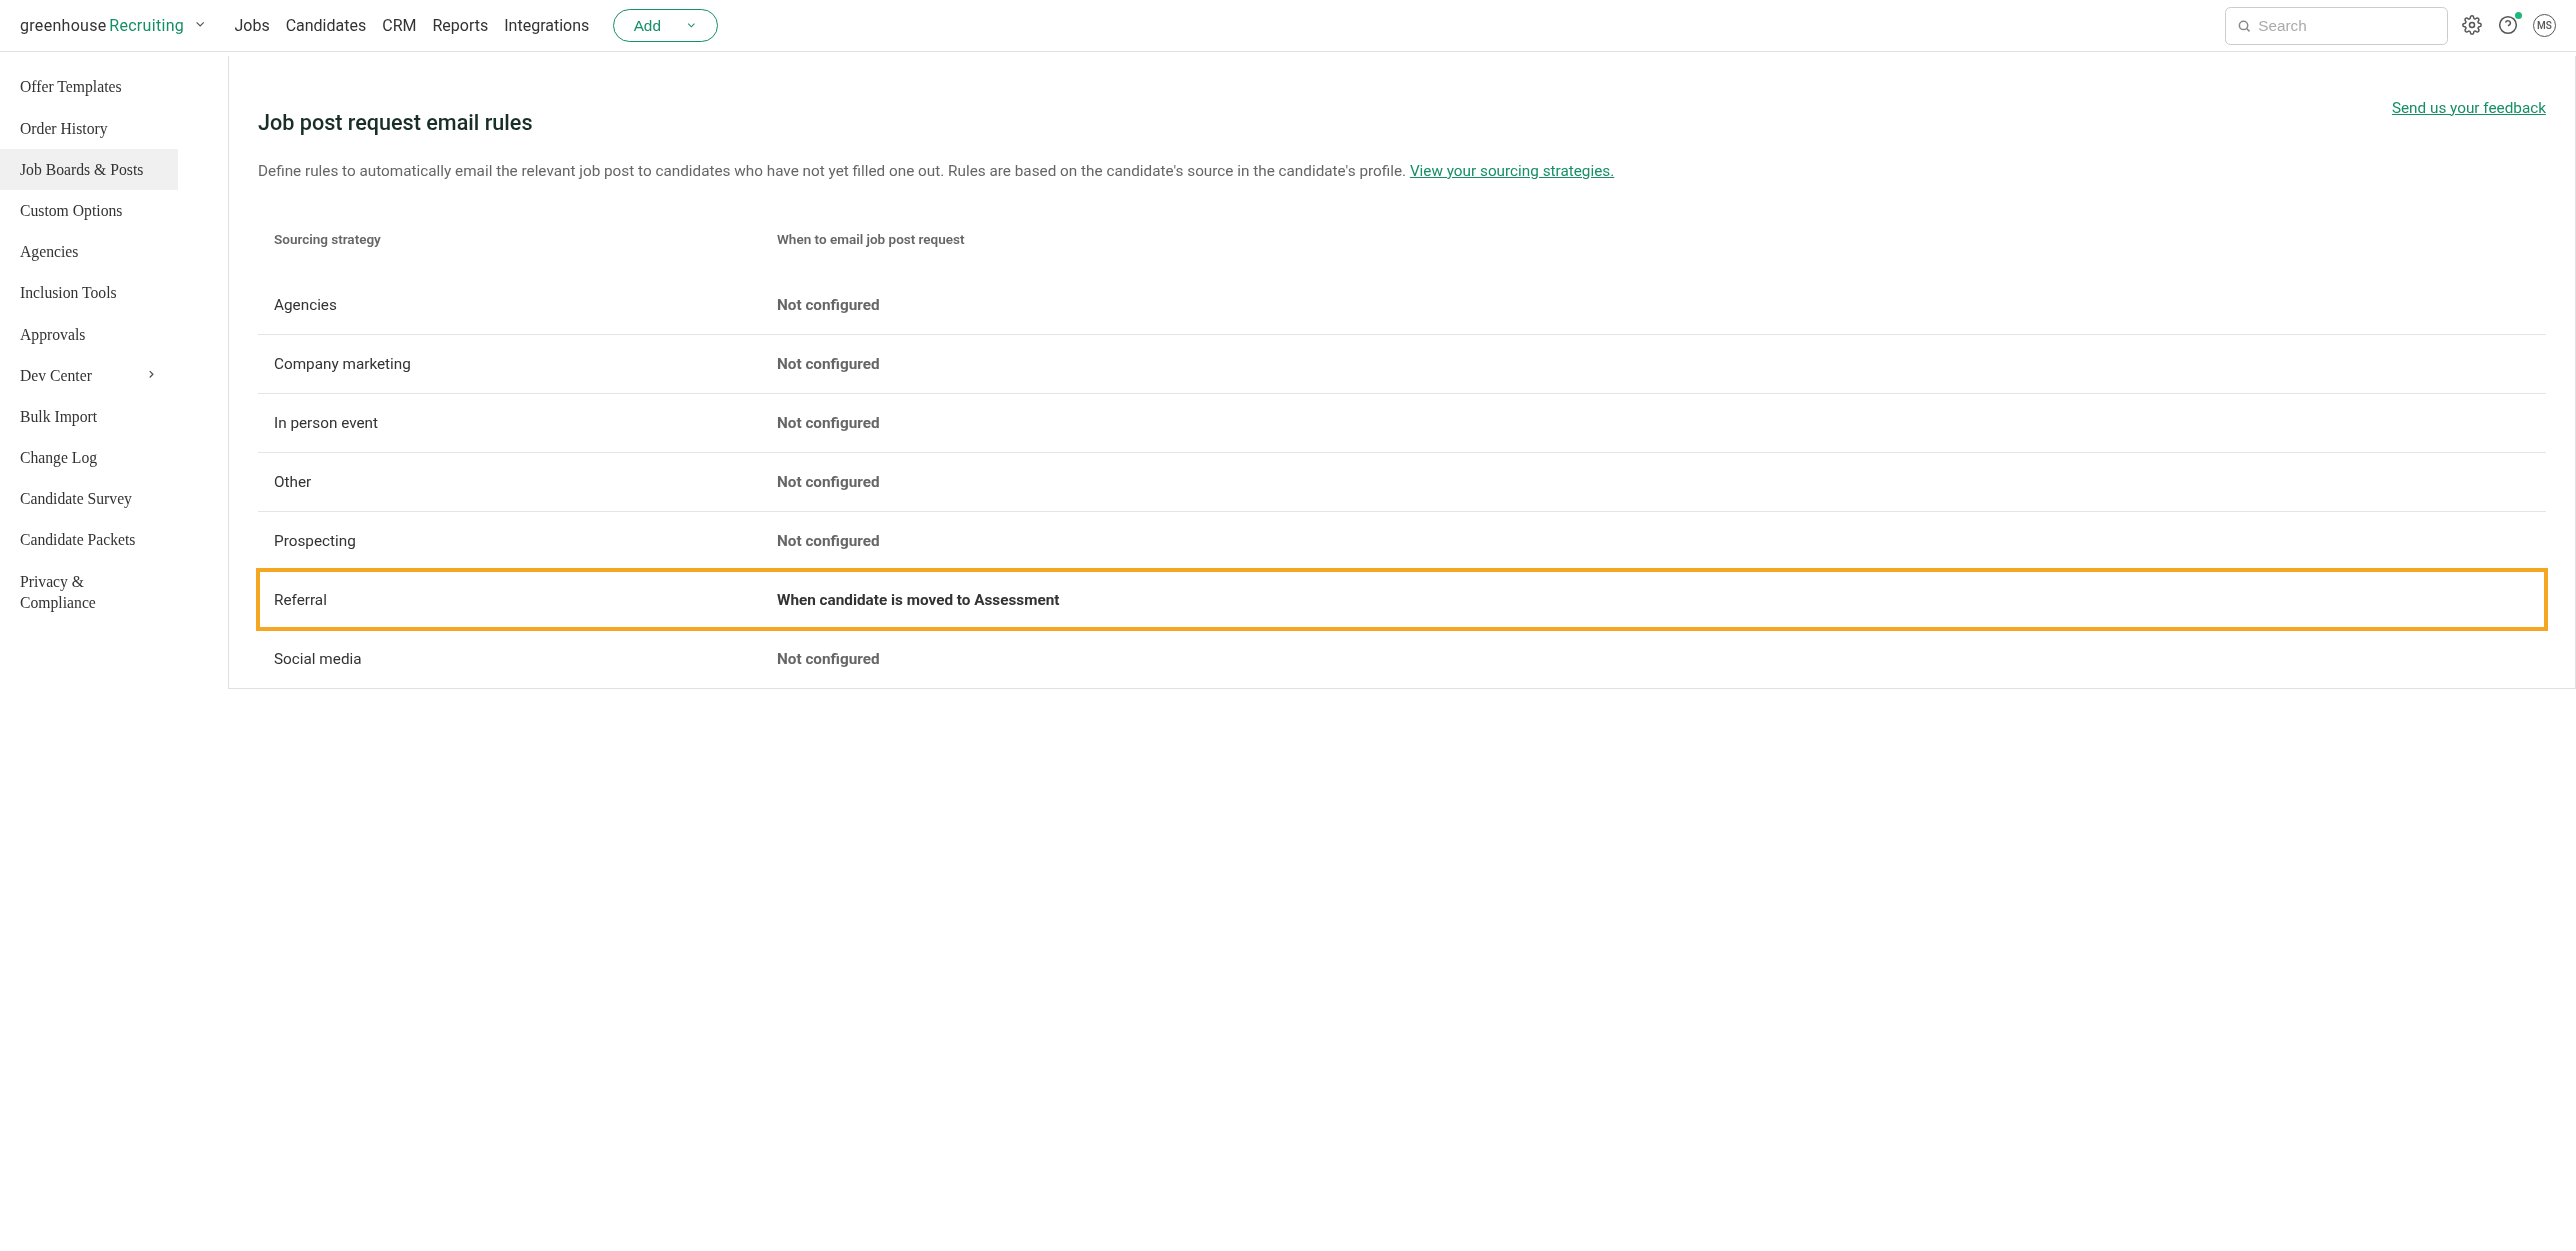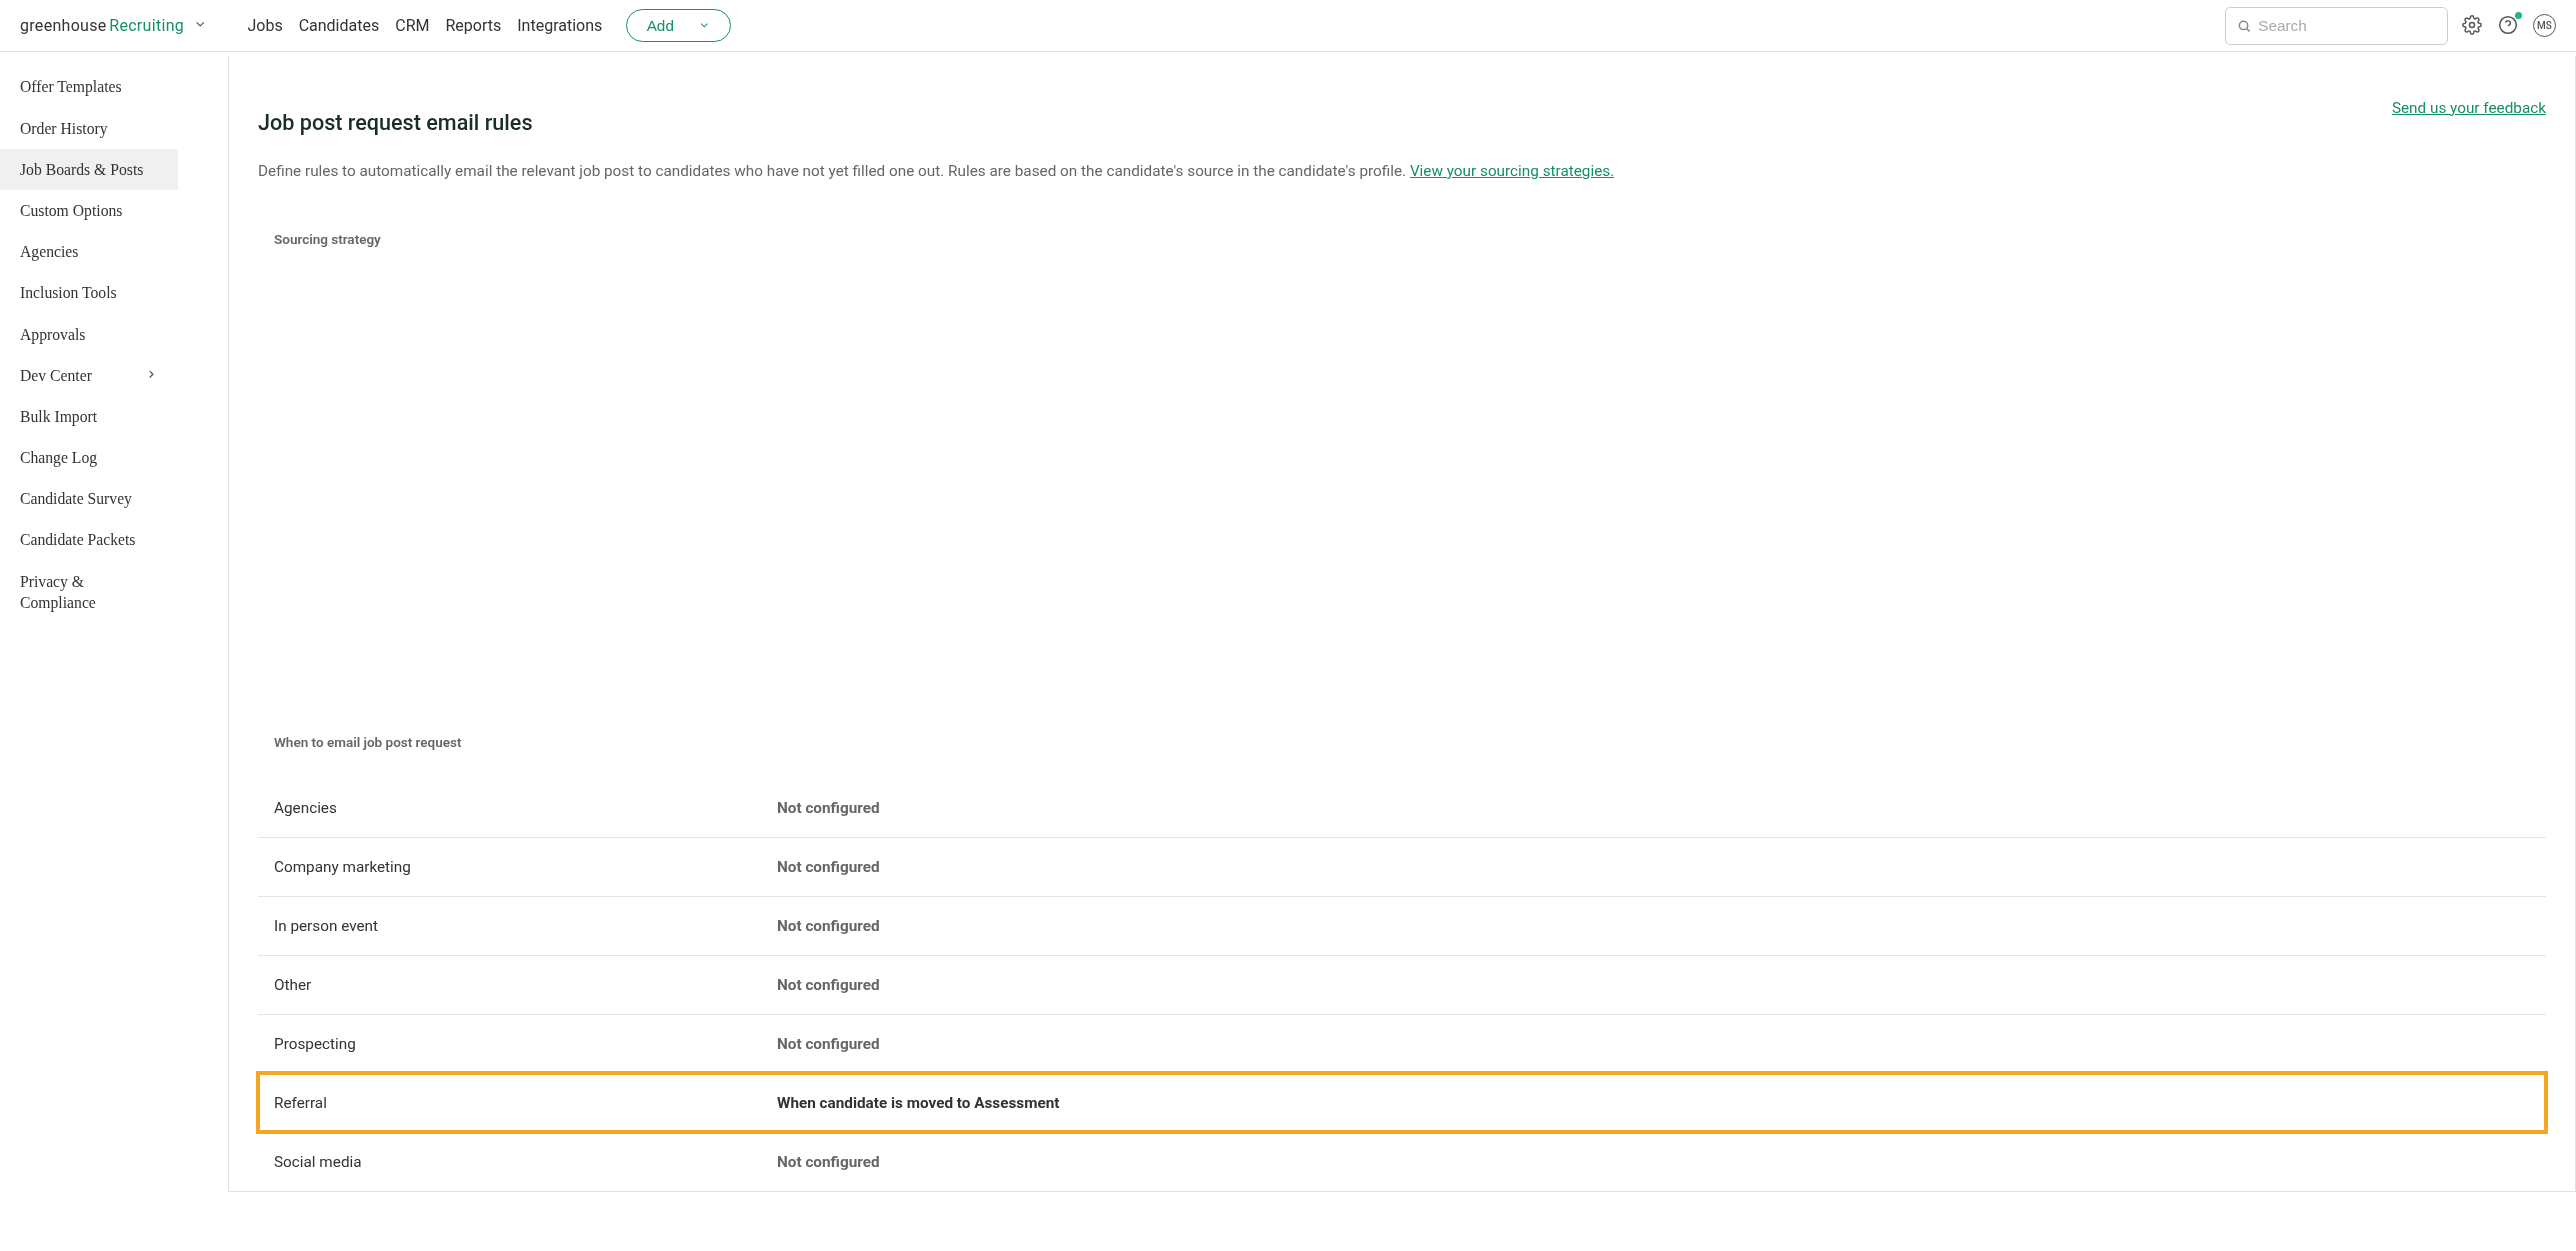--- a/index.html
+++ b/index.html
@@ -36,21 +36,21 @@
       margin-left: 2.7px;
       letter-spacing: 0.3px;
     }
     .logo-chevron {
       margin-left: 9px;
       color: #555;
     }
     .nav {
       display: flex;
       gap: 16px;
-      margin-left: 24px;
+      margin-left: 11px;
     }
     .nav-item {
       font-size: 16px;
       color: #333;
       cursor: pointer;
     }
     .add-button {
       margin-left: 23.4px;
       border: 1.3px solid #158f65;
       color: #158f65;
@@ -184,21 +184,20 @@
     }
     .rules-table {
       margin: 36px 29px 0 29px;
     }
     .table-header {
       display: flex;
       padding: 12.6px 16px;
       font-size: 13.5px;
       font-weight: 600;
       color: #666;
-      flex-direction: column;
     }
     .col-strategy {
       flex: 0 0 503px;
     }
     .col-when {
       flex: 1;
     }
     .table-row {
       display: flex;
       padding: 20px 16px;

